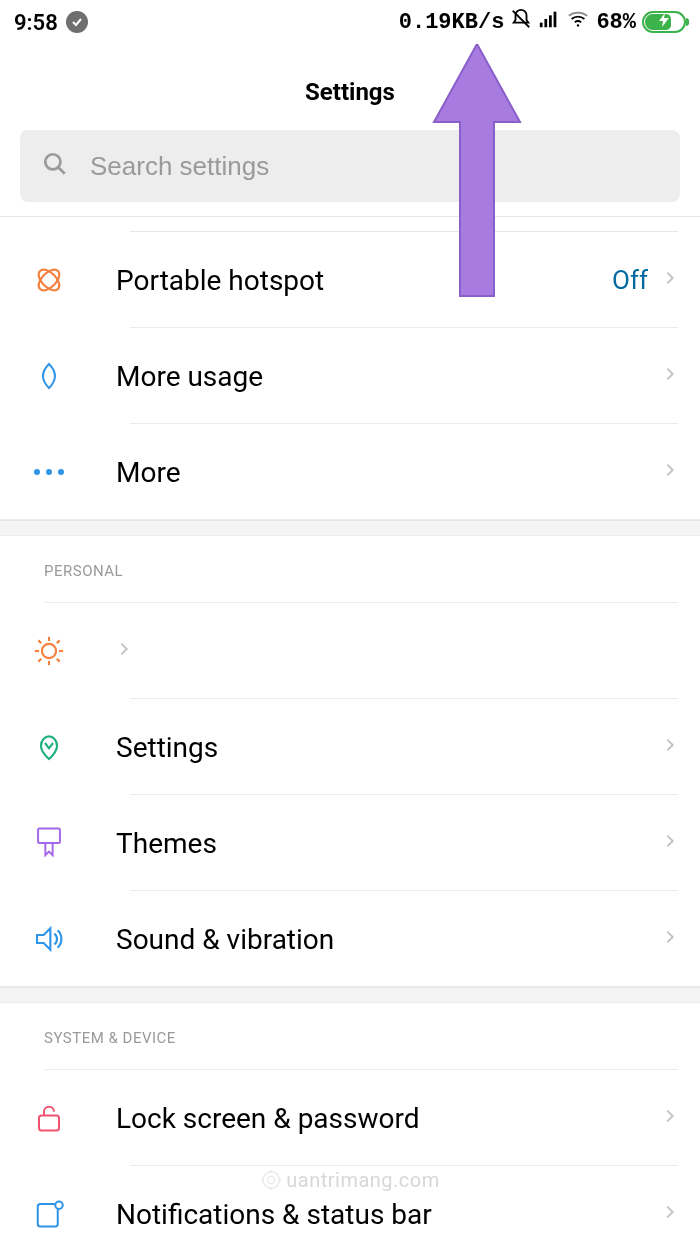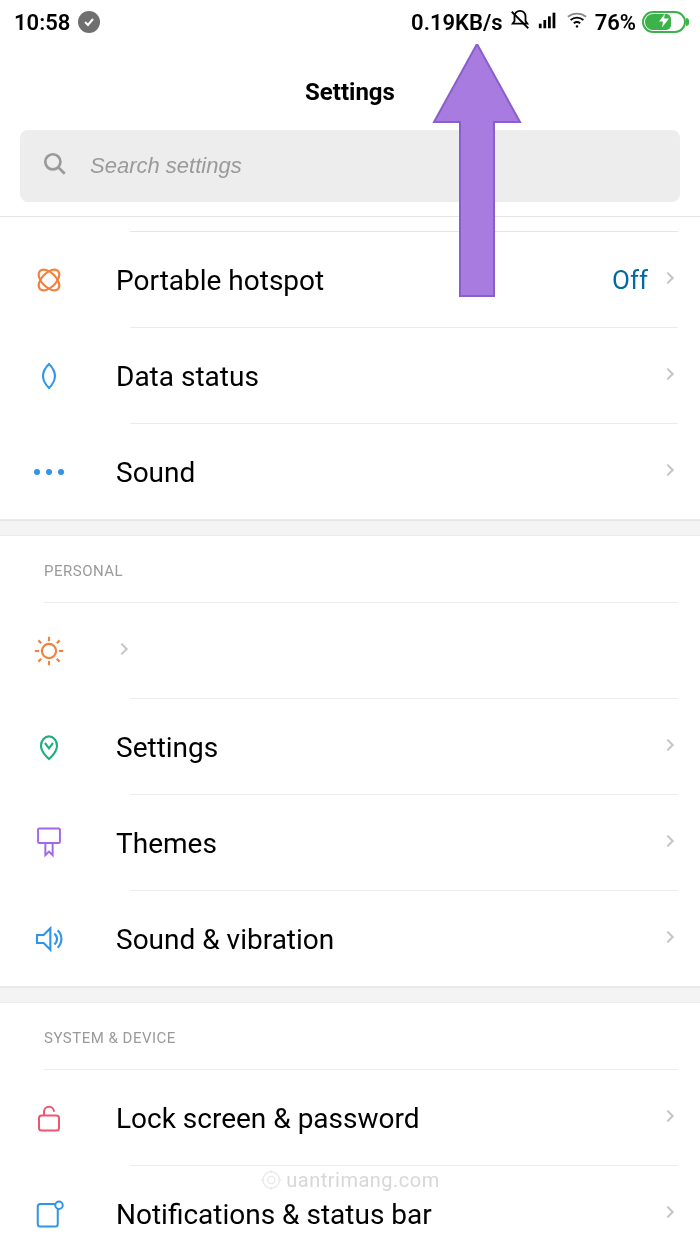--- a/index.html
+++ b/index.html
@@ -2,26 +2,26 @@
 <html><head>
 <meta charset="utf-8">
 <style>
   * { box-sizing: border-box; margin: 0; padding: 0; }
   html, body { width: 700px; height: 1243px; font-family: -apple-system, Roboto, Arial, sans-serif; background: #fff; color: #000; overflow: hidden; position: relative; }
   
   .status-bar { display: flex; justify-content: space-between; align-items: center; padding: 6px 14px 0 14px; height: 38px; font-size: 22px; font-weight: 600; }
   .status-left { display: flex; align-items: center; gap: 8px; }
   .status-right { display: flex; align-items: center; gap: 6px; }
   .check-circle { width: 22px; height: 22px; background:#6f6f6f; border-radius:50%; display:flex; align-items:center; justify-content:center; color:#fff; font-size:14px;}
-  .status-right span { font-size: 22px; font-weight:600;}
+  .status-right span { font-size: 22px; font-weight:600;font-family:Liberation Mono, monospace;}
   
   .title { text-align: center; font-size: 24px; font-weight: 700; margin-top: 40px; margin-bottom: 24px; }
   
   .search-wrap { margin: 0 20px 14px 20px; background:#ededed; border-radius: 8px; height: 72px; display:flex; align-items:center; padding:0 22px; gap: 22px;}
-  .search-wrap input { border:none; background:transparent; font-size: 22px; color:#404040; width:100%; outline:none;font-style:italic;}
+  .search-wrap input { border:none; background:transparent; font-size: 26px; color:#404040; width:100%; outline:none;}
   .search-wrap input::placeholder{color:#9a9a9a;}
   .search-icon{color:#999;}
   .section-gap { height: 16px; background:#f4f4f4; border-top:1px solid #e6e6e6; border-bottom:1px solid #ececec;}
   .section-header { font-size: 15px; color:#9a9a9a; letter-spacing:0.5px; padding: 26px 0 22px 44px; }
   .row { display:flex; align-items:center; height: 96px; padding: 0 22px 0 30px; position:relative; }
   .row::after{ content:""; position:absolute; left:130px; right:22px; bottom:0; height:1px; background:#ececec;}
   .row.last-in-section::after{ left:0; right:0;}
   .row .icon { width: 38px; height:38px; flex:0 0 38px; display:flex; align-items:center; justify-content:center; margin-right: 48px;}
   .row .label { font-size: 28px; color:#000; flex:1;}
   .row .value { font-size: 26px; color:#0369a1; margin-right: 14px;}
@@ -37,21 +37,21 @@
   .battery::after{content:""; position:absolute; right:-5px; top:5px; width:3px; height:8px; background:#3bb24a; border-radius:0 3px 3px 0;}
   .battery .fill{ position:absolute; left:1px; top:1px; bottom:1px; width:64%; background:#3bb24a; border-radius:10px 6px 6px 10px;}
   .battery .bolt{position:absolute; left:50%; top:50%; transform:translate(-50%,-50%); color:#fff; font-size:12px;}
   .partial-top{height:1px; background:#e6e6e6; margin-left:130px; margin-right:22px;}
 </style>
 </head>
 <body>
 
 <div class="status-bar">
   <div class="status-left">
-    <span>10:58</span>
+    <span>9:58</span>
     <span class="check-circle">
       <svg width="12" height="12" viewBox="0 0 24 24" fill="none" stroke="#fff" stroke-width="4">
           <polyline points="4,12 10,18 20,6"></polyline>
         </svg>
     </span>
   </div>
   <div class="status-right">
     <span>0.19KB/s</span>
     <span>
       <svg width="22" height="22" viewBox="0 0 24 24" fill="none" stroke="#000" stroke-width="2">
@@ -68,21 +68,21 @@
         </svg>
     </span>
     <span>
       <svg width="24" height="22" viewBox="0 0 24 24" fill="none" stroke="#8a8a8a" stroke-width="2">
           <path d="M2 8.5a16 16 0 0 1 20 0"></path>
           <path d="M5 12a11 11 0 0 1 14 0" stroke="#000"></path>
           <path d="M8.5 15.5a6 6 0 0 1 7 0" stroke="#000"></path>
           <circle cx="12" cy="19" r="1.3" fill="#000" stroke="none"></circle>
         </svg>
     </span>
-    <span>76%</span>
+    <span>68%</span>
     <span class="battery">
       <span class="fill"></span>
       <span class="bolt">
         <svg width="10" height="14" viewBox="0 0 10 14" fill="#fff">
             <polygon points="6,0 0,8 4,8 3,14 10,5 5,5"></polygon>
           </svg>
       </span>
     </span>
   </div>
 </div>
@@ -118,37 +118,37 @@
       </svg>
   </span>
 </div>
 
 <div class="row">
   <span class="icon">
     <svg width="32" height="32" viewBox="0 0 24 24" fill="none" stroke="#2f95e8" stroke-width="1.5">
         <path d="M12 3 C6 9 6 15 12 21 C18 15 18 9 12 3 Z"></path>
       </svg>
   </span>
-  <span class="label">Data status</span>
+  <span class="label">More usage</span>
   <span class="chev">
     <svg width="16" height="26" viewBox="0 0 24 24" fill="none" stroke="#c4c4c4" stroke-width="3">
         <polyline points="8,4 16,12 8,20"></polyline>
       </svg>
   </span>
 </div>
 
 <div class="row last-in-section">
   <span class="icon">
     <svg width="34" height="10" viewBox="0 0 34 10">
         <circle cx="5" cy="5" r="3" fill="#2f95e8"></circle>
         <circle cx="17" cy="5" r="3" fill="#2f95e8"></circle>
         <circle cx="29" cy="5" r="3" fill="#2f95e8"></circle>
       </svg>
   </span>
-  <span class="label">Sound</span>
+  <span class="label">More</span>
   <span class="chev">
     <svg width="16" height="26" viewBox="0 0 24 24" fill="none" stroke="#c4c4c4" stroke-width="3">
         <polyline points="8,4 16,12 8,20"></polyline>
       </svg>
   </span>
 </div>
 
 <div class="section-gap"></div>
 
 <div class="section-header">PERSONAL</div>

